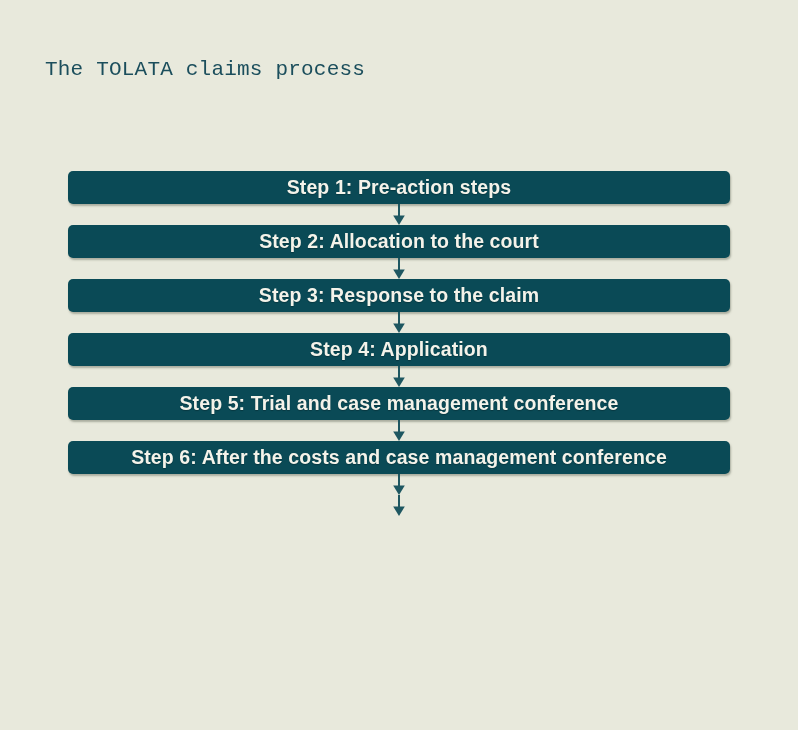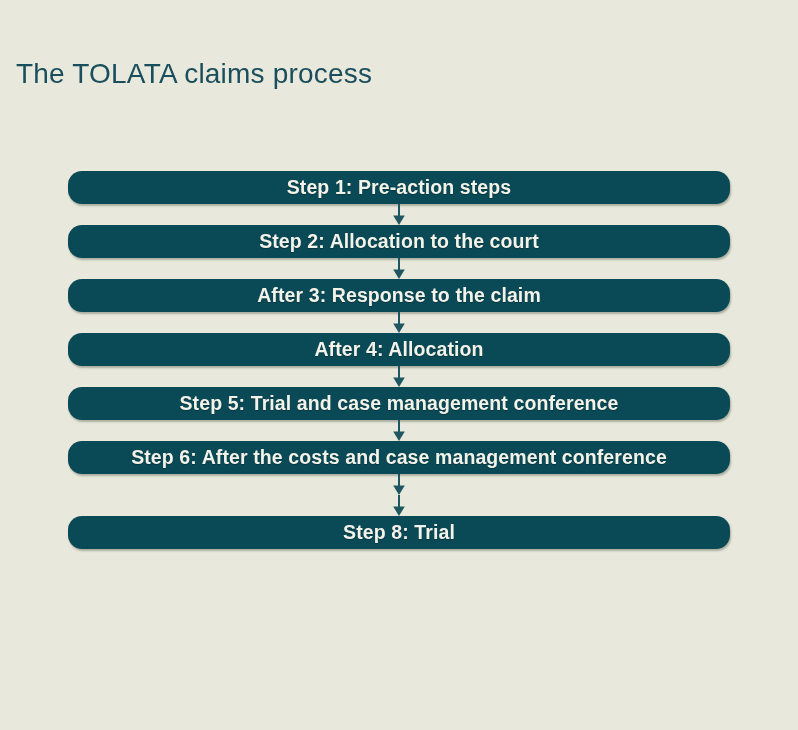--- a/index.html
+++ b/index.html
@@ -15,38 +15,39 @@
     font-family: "Liberation Sans", sans-serif;
   }
   .canvas {
     position: relative;
     width: 798px; height: 730px;
     background: var(--bg);
     overflow: hidden;
   }
   .title {
     position: absolute;
-    left: 16px; top: 58px;
-    font-size: 28px;
+    left: 45px; top: 58px;
+    font-size: 21px;
     font-weight: normal;
     letter-spacing: 0.2px;
     color: var(--title);
+    font-family: Liberation Mono, monospace;
   }
   .flow {
     position: absolute;
     left: 68px; top: 171px;
     width: 662px;
     display: flex;
     flex-direction: column;
   }
   .step-bar {
     height: 33px;
     width: 662px;
     background: var(--bar);
-    border-radius: 14px;
+    border-radius: 5px;
     display: flex;
     align-items: center;
     justify-content: center;
     box-shadow: 1px 2px 2px rgba(110,115,100,0.5);
   }
   .step-label {
     color: var(--bar-text);
     font-size: 19.5px;
     font-weight: bold;
     letter-spacing: 0.1px;
@@ -91,32 +92,32 @@
   </div>
 
   <div class="connector">
     <svg width="18" height="21" viewBox="0 0 18 21" aria-hidden="true">
       <line x1="9" y1="0" x2="9" y2="13"></line>
       <polygon points="3.2,11.5 14.8,11.5 9,21"></polygon>
     </svg>
   </div>
 
   <div class="step-bar">
-    <span class="step-label">After 3: Response to the claim</span>
+    <span class="step-label">Step 3: Response to the claim</span>
   </div>
 
   <div class="connector">
     <svg width="18" height="21" viewBox="0 0 18 21" aria-hidden="true">
       <line x1="9" y1="0" x2="9" y2="13"></line>
       <polygon points="3.2,11.5 14.8,11.5 9,21"></polygon>
     </svg>
   </div>
 
   <div class="step-bar">
-    <span class="step-label">After 4: Allocation</span>
+    <span class="step-label">Step 4: Application</span>
   </div>
 
   <div class="connector">
     <svg width="18" height="21" viewBox="0 0 18 21" aria-hidden="true">
       <line x1="9" y1="0" x2="9" y2="13"></line>
       <polygon points="3.2,11.5 14.8,11.5 9,21"></polygon>
     </svg>
   </div>
 
   <div class="step-bar">
@@ -142,17 +143,14 @@
   </div>
 
 
   <div class="connector">
     <svg width="18" height="21" viewBox="0 0 18 21" aria-hidden="true">
       <line x1="9" y1="0" x2="9" y2="13"></line>
       <polygon points="3.2,11.5 14.8,11.5 9,21"></polygon>
     </svg>
   </div>
 
-  <div class="step-bar">
-    <span class="step-label">Step 8: Trial</span>
-  </div>
 </div>
 </div>
 
 </body></html>

